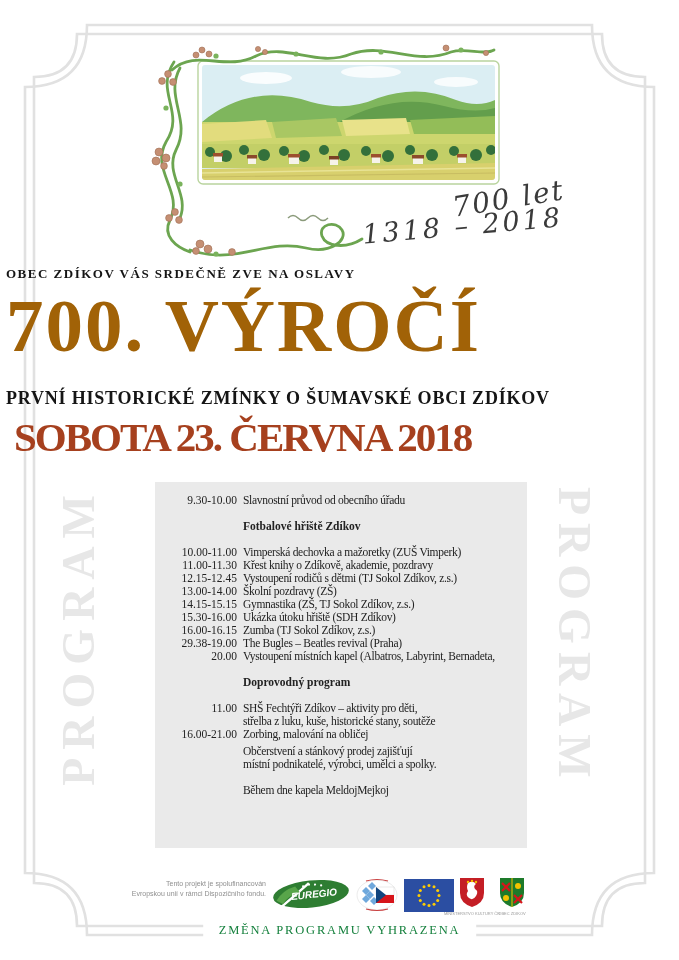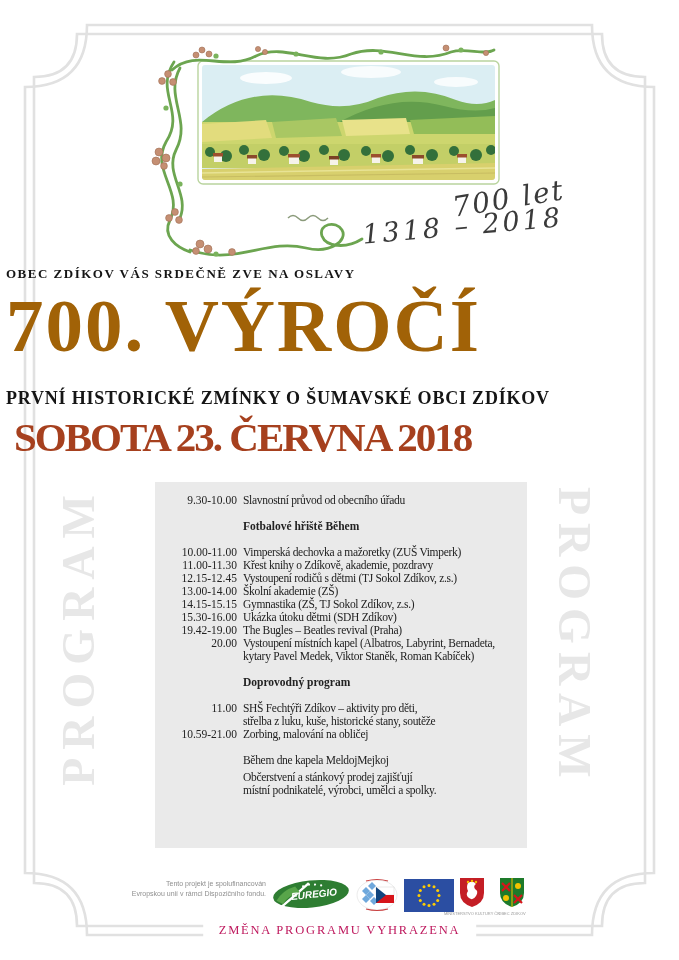--- a/index.html
+++ b/index.html
@@ -29,21 +29,21 @@
   .stext{margin-left:6px;white-space:nowrap;}
   .srow-bold .stext{font-weight:bold;letter-spacing:0;}
   .funding{position:absolute;left:128px;top:879px;width:138px;text-align:right;z-index:3;
            font-family:"Liberation Sans",sans-serif;font-size:7px;line-height:10px;color:#8f8f8f;}
   .logo{position:absolute;z-index:3;}
   .caption{position:absolute;z-index:3;width:120px;text-align:center;
            font-family:"Liberation Sans",sans-serif;font-size:8px;color:#9a9a9a;
            transform:scale(0.5);transform-origin:center top;white-space:nowrap;}
   .disclaimer{position:absolute;top:921px;left:50%;transform:translateX(-50%);z-index:4;
               background:#fff;padding:0 16px;font-size:12.5px;line-height:18px;
-              letter-spacing:1.8px;color:#be185d;white-space:nowrap;}
+              letter-spacing:1.8px;color:#15803d;white-space:nowrap;}
 </style>
 </head>
 <body>
 
 <div class="poster">
 
   <svg class="frame-svg" width="679" height="960" viewBox="0 0 679 960">
     <path d="M 87 25 H 592 Q 592 87 654 87 V 873 Q 592 873 592 935 H 87 Q 87 873 25 873 V 87 Q 87 87 87 25 Z" fill="none" stroke="#e1e1e1" stroke-width="2.6"></path>
     <path d="M 77 34 H 602 Q 602 77 645 77 V 883 Q 602 883 602 926 H 77 Q 77 883 34 883 V 77 Q 77 77 77 34 Z" fill="none" stroke="#e1e1e1" stroke-width="2.6"></path>
   </svg>
@@ -178,21 +178,21 @@
     <div id="schedule-list">
         <div class="srow">
           <div class="stime">9.30-10.00</div>
           <div class="stext">
             <div>Slavnostní průvod od obecního úřadu</div>
           </div>
         </div>
         <div class="srow gap-lg srow-bold">
           <div class="stime"></div>
           <div class="stext">
-            <div>Fotbalové hřiště Během</div>
+            <div>Fotbalové hřiště Zdíkov</div>
           </div>
         </div>
         <div class="srow gap-lg">
           <div class="stime">10.00-11.00</div>
           <div class="stext">
             <div>Vimperská dechovka a mažoretky (ZUŠ Vimperk)</div>
           </div>
         </div>
         <div class="srow">
           <div class="stime">11.00-11.30</div>
@@ -202,78 +202,83 @@
         </div>
         <div class="srow">
           <div class="stime">12.15-12.45</div>
           <div class="stext">
             <div>Vystoupení rodičů s dětmi (TJ Sokol Zdíkov, z.s.)</div>
           </div>
         </div>
         <div class="srow">
           <div class="stime">13.00-14.00</div>
           <div class="stext">
-            <div>Školní akademie (ZŠ)</div>
+            <div>Školní pozdravy (ZŠ)</div>
           </div>
         </div>
         <div class="srow">
           <div class="stime">14.15-15.15</div>
           <div class="stext">
             <div>Gymnastika (ZŠ, TJ Sokol Zdíkov, z.s.)</div>
           </div>
         </div>
         <div class="srow">
           <div class="stime">15.30-16.00</div>
           <div class="stext">
-            <div>Ukázka útoku dětmi  (SDH Zdíkov)</div>
-          </div>
-        </div>
-        <div class="srow">
-          <div class="stime">19.42-19.00</div>
+            <div>Ukázka útoku hřiště  (SDH Zdíkov)</div>
+          </div>
+        </div>
+        <div class="srow">
+          <div class="stime">16.00-16.15</div>
+          <div class="stext">
+            <div>Zumba (TJ Sokol Zdíkov, z.s.)</div>
+          </div>
+        </div>
+        <div class="srow">
+          <div class="stime">29.38-19.00</div>
           <div class="stext">
             <div>The Bugles – Beatles revival (Praha)</div>
           </div>
         </div>
         <div class="srow">
           <div class="stime">20.00</div>
           <div class="stext">
             <div>Vystoupení místních kapel (Albatros, Labyrint, Bernadeta,</div>
-            <div>kytary Pavel Medek, Viktor Staněk, Roman Kabíček)</div>
           </div>
         </div>
         <div class="srow gap-lg srow-bold">
           <div class="stime"></div>
           <div class="stext">
             <div>Doprovodný program</div>
           </div>
         </div>
         <div class="srow gap-lg">
           <div class="stime">11.00</div>
           <div class="stext">
             <div>SHŠ Fechtýři Zdíkov – aktivity pro děti,</div>
             <div>střelba z luku, kuše, historické stany, soutěže</div>
           </div>
         </div>
         <div class="srow">
-          <div class="stime">10.59-21.00</div>
+          <div class="stime">16.00-21.00</div>
           <div class="stext">
             <div>Zorbing, malování na obličej</div>
+          </div>
+        </div>
+        <div class="srow gap-sm">
+          <div class="stime"></div>
+          <div class="stext">
+            <div>Občerstvení a stánkový prodej zajišťují</div>
+            <div>místní podnikatelé, výrobci, umělci a spolky.</div>
           </div>
         </div>
         <div class="srow gap-lg">
           <div class="stime"></div>
           <div class="stext">
             <div>Během dne kapela MeldojMejkoj</div>
-          </div>
-        </div>
-        <div class="srow gap-sm">
-          <div class="stime"></div>
-          <div class="stext">
-            <div>Občerstvení a stánkový prodej zajišťují</div>
-            <div>místní podnikatelé, výrobci, umělci a spolky.</div>
           </div>
         </div>
       </div>
   </div>
 
   <div class="funding">
     <div>Tento projekt je spolufinancován</div>
     <div>Evropskou unií v rámci Dispozičního fondu.</div>
   </div>
 

